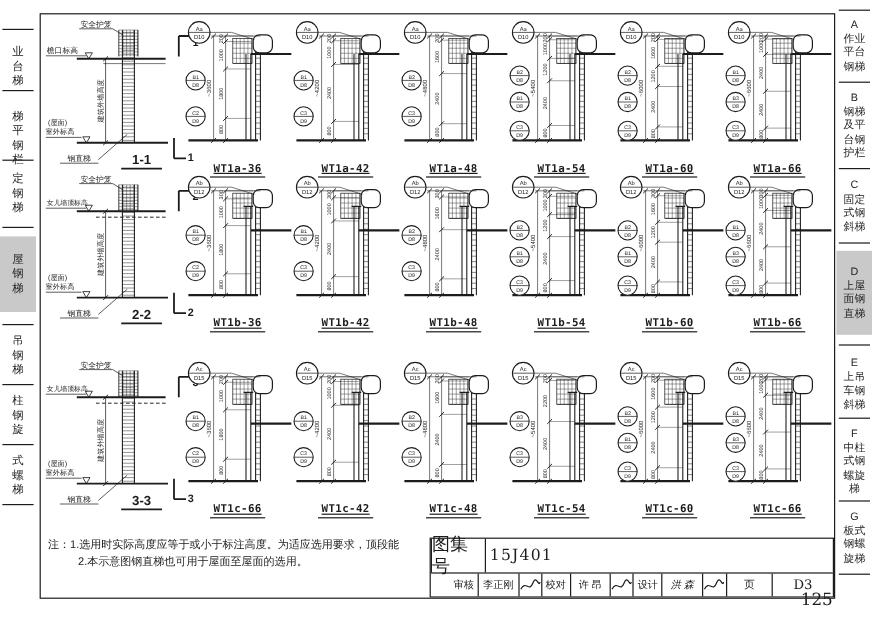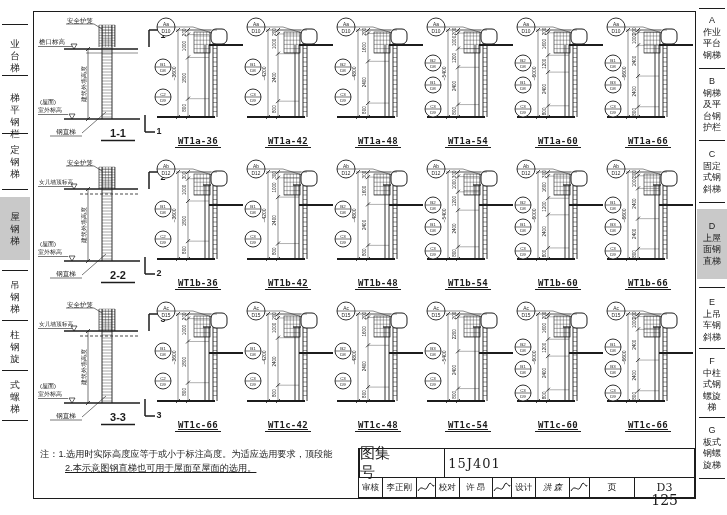--- a/index.html
+++ b/index.html
@@ -19,41 +19,41 @@
   .row{position:absolute;left:0;width:659px;height:140px;}
   .detail{position:absolute;left:4px;top:0;}
   .cells{position:absolute;left:119px;top:2px;width:540px;display:flex;justify-content:space-between;}
   .cell{width:90px;display:flex;flex-direction:column;align-items:center;}
   .dlab{margin-top:1px;font-size:9px;font-weight:bold;letter-spacing:.3px;
         border-bottom:1.4px solid #1c1c1c;padding:0 3px 1px 3px;font-family:"DejaVu Sans Mono","Liberation Mono",monospace;text-decoration:underline;}
   .cutmark{position:absolute;}
   
   #notes{position:absolute;left:6px;top:436px;width:316px;font-size:9.2px;line-height:13.5px;}
   .note-line{white-space:nowrap;}
-  .n1{padding-left:37px;} .n2{padding-left:25px;text-decoration:underline;}
+  .n1{padding-left:37px;} .n2{padding-left:25px;}
   
   #title-block{position:absolute;left:324px;top:436px;width:335px;height:48px;
                border:1.6px solid #1c1c1c;display:flex;flex-direction:column;background:#fff;}
   .tb-row1{display:flex;height:28px;border-bottom:1px solid #1c1c1c;}
   .tb-title{width:230px;display:flex;align-items:center;justify-content:center;
             font-size:15px;font-weight:bold;letter-spacing:.5px;}
   .tb-albl{width:44px;border-left:1px solid #1c1c1c;display:flex;align-items:center;
            justify-content:center;font-size:15px;}
   .tb-ano{width:59px;border-left:1px solid #1c1c1c;display:flex;align-items:center;
-          justify-content:center;font-size:13px;letter-spacing:1px;font-family:"DejaVu Serif","Liberation Serif",serif;margin-left:40px;}
+          justify-content:center;font-size:13px;letter-spacing:1px;font-family:"DejaVu Serif","Liberation Serif",serif;}
   .tb-row2{display:flex;height:19px;}
-  .tb-sigs{width:230px;display:flex;}
+  .tb-sigs{width:230px;display:flex;margin-left:16px;}
   .sig-cell{display:flex;align-items:center;justify-content:center;font-size:8.5px;
             border-left:1px solid #1c1c1c;overflow:hidden;white-space:nowrap;}
   .sig-cell:first-child{border-left:none;}
   .tb-plbl{width:44px;border-left:1px solid #1c1c1c;display:flex;align-items:center;
            justify-content:center;font-size:9px;}
   .tb-pno{width:59px;border-left:1px solid #1c1c1c;display:flex;align-items:center;
           justify-content:center;font-size:11px;font-family:"DejaVu Serif","Liberation Serif",serif;}
-  #page-number{position:absolute;left:632px;top:492px;width:46px;text-align:right;
+  #page-number{position:absolute;left:648px;top:492px;width:46px;text-align:right;
                font-size:14px;font-family:"DejaVu Serif","Liberation Serif",serif;}
   svg text{fill:#1c1c1c;font-family:"Liberation Sans","DejaVu Sans",sans-serif;}
 </style>
 </head>
 <body>
 
 <div id="left-tabs" class="tabstrip">
     <div class="tab-item" style="top: 32px; height: 48px;">
       <span>业</span>
       <span>台</span>
@@ -695,21 +695,21 @@
                 <circle cx="10" cy="92" r="8" fill="#fff" stroke="#1c1c1c" stroke-width="0.9"></circle>
                 <line x1="2" y1="92" x2="18" y2="92" stroke="#1c1c1c" stroke-width="0.6"></line>
                 <text x="10" y="90.5" font-size="4.4" text-anchor="middle">C3</text>
                 <text x="10" y="97.2" font-size="4.4" text-anchor="middle">D9</text>
               </g>
             </svg>
             <div class="dlab">WT1a-66</div>
           </div>
         </div>
       </div>
-      <div class="row" style="top: 145px;">
+      <div class="row" style="top: 132px;">
         <svg width="112" height="128" viewBox="0 0 112 128" class="detail">
           <line x1="64" y1="104" x2="64" y2="10" stroke="#1c1c1c" stroke-width="0.9"></line>
           <line x1="74" y1="104" x2="74" y2="10" stroke="#1c1c1c" stroke-width="0.9"></line>
           <line x1="64" y1="12" x2="74" y2="12" stroke="#1c1c1c" stroke-width="0.4"></line>
           <line x1="64" y1="15" x2="74" y2="15" stroke="#1c1c1c" stroke-width="0.4"></line>
           <line x1="64" y1="18" x2="74" y2="18" stroke="#1c1c1c" stroke-width="0.4"></line>
           <line x1="64" y1="21" x2="74" y2="21" stroke="#1c1c1c" stroke-width="0.4"></line>
           <line x1="64" y1="24" x2="74" y2="24" stroke="#1c1c1c" stroke-width="0.4"></line>
           <line x1="64" y1="27" x2="74" y2="27" stroke="#1c1c1c" stroke-width="0.4"></line>
           <line x1="64" y1="30" x2="74" y2="30" stroke="#1c1c1c" stroke-width="0.4"></line>

